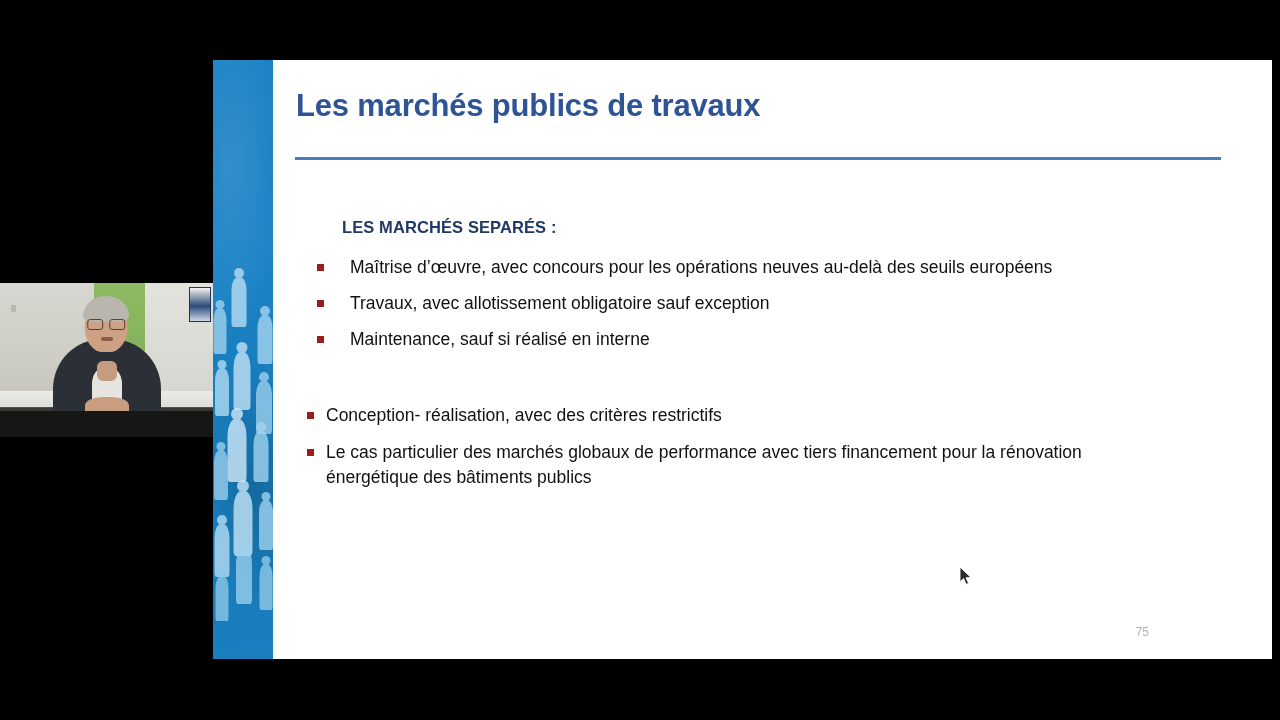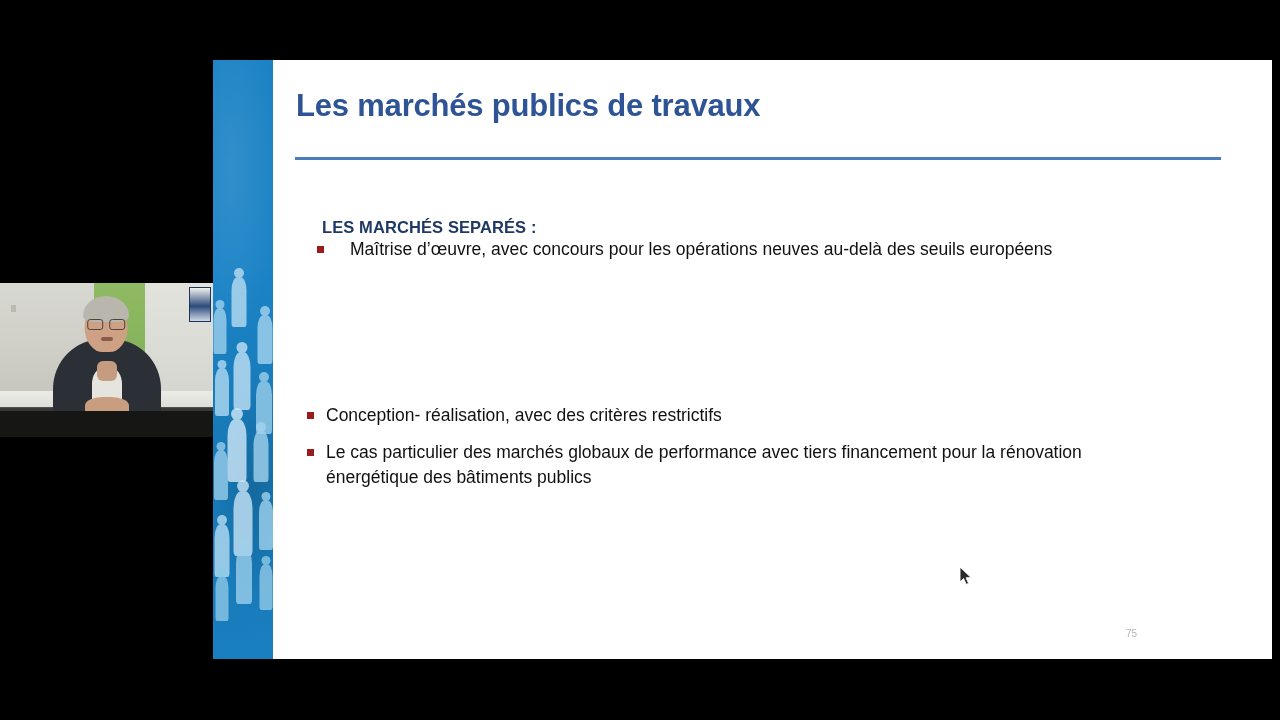--- a/index.html
+++ b/index.html
@@ -232,21 +232,21 @@
   }
   #section-1 { top: 158px; }
   #section-2 { top: 330px; }
 
   .section-heading {
     font-size: 16.5px;
     font-weight: bold;
     color: #1f3864;
     letter-spacing: 0.1px;
   }
-  #section-1 .section-heading { margin-left: 48px; }
+  #section-1 .section-heading { margin-left: 68px; }
   #section-2 .section-heading { margin-left: 31px; }
 
   ul.bullets {
     list-style: none;
     margin: 0;
     padding: 0;
   }
   ul.bullets li {
     position: relative;
     color: #111111;
@@ -259,37 +259,37 @@
     top: 9px;
     width: 7px;
     height: 7px;
     background: #9b1c1c;
   }
   ul.bullets li .bullet-text {
     display: block;
   }
 
   
-  #g1 { margin-left: 31px; }
+  #g1 { margin-left: 31px; margin-top: 18px; }
   #g1 li { padding-left: 45px; margin-bottom: 11px; }
   #g1 li .bullet-mark { left: 12px; }
 
   
   #g2 { margin-left: 31px; margin-top: 13px; }
   #g2 li { padding-left: 21px; margin-bottom: 12px; }
   #g2 li .bullet-mark { left: 2px; }
 
   
   .alt-font { font-family: "Liberation Sans", sans-serif; }
 
   #page-number {
     position: absolute;
-    right: 42px;
+    right: 30px;
     bottom: 20px;
-    font-size: 10px;
+    font-size: 12px;
     color: #b3b3b3;
   }
 
   
   #cursor {
     position: absolute;
     left: 960px;
     top: 567px;
     width: 14px;
     height: 20px;
@@ -391,20 +391,28 @@
       <div id="page-title">Les marchés publics de travaux</div>
       <div id="title-rule"></div>
 
       <div class="section" id="section-1">
         <div class="section-heading">LES MARCHÉS SEPARÉS :</div>
         <ul class="bullets" id="g1">
           <li>
             <span class="bullet-mark"></span>
             <span class="bullet-text">Maîtrise d’œuvre, avec concours pour les opérations neuves au-delà des seuils européens</span>
           </li>
+          <li class="alt-font">
+            <span class="bullet-mark"></span>
+            <span class="bullet-text">Travaux, avec allotissement obligatoire sauf exception</span>
+          </li>
+          <li class="alt-font">
+            <span class="bullet-mark"></span>
+            <span class="bullet-text">Maintenance, sauf si réalisé en interne</span>
+          </li>
         </ul>
       </div>
 
       <div class="section" id="section-2">
         <ul class="bullets" id="g2">
           <li>
             <span class="bullet-mark"></span>
             <span class="bullet-text">Conception- réalisation, avec des critères restrictifs</span>
           </li>
           <li style="max-width:875px;">

